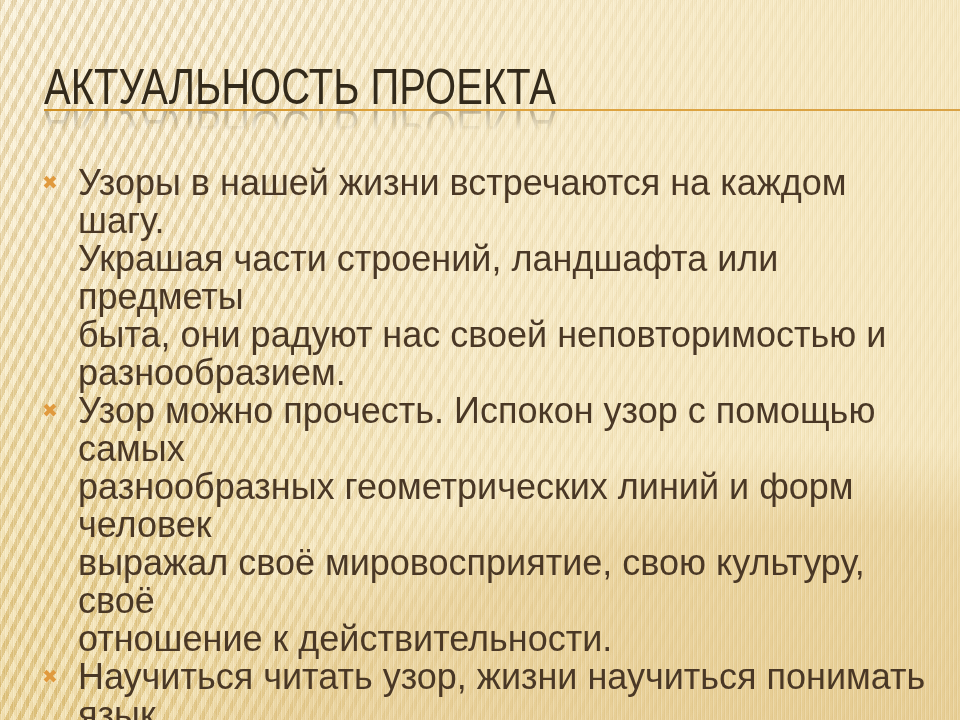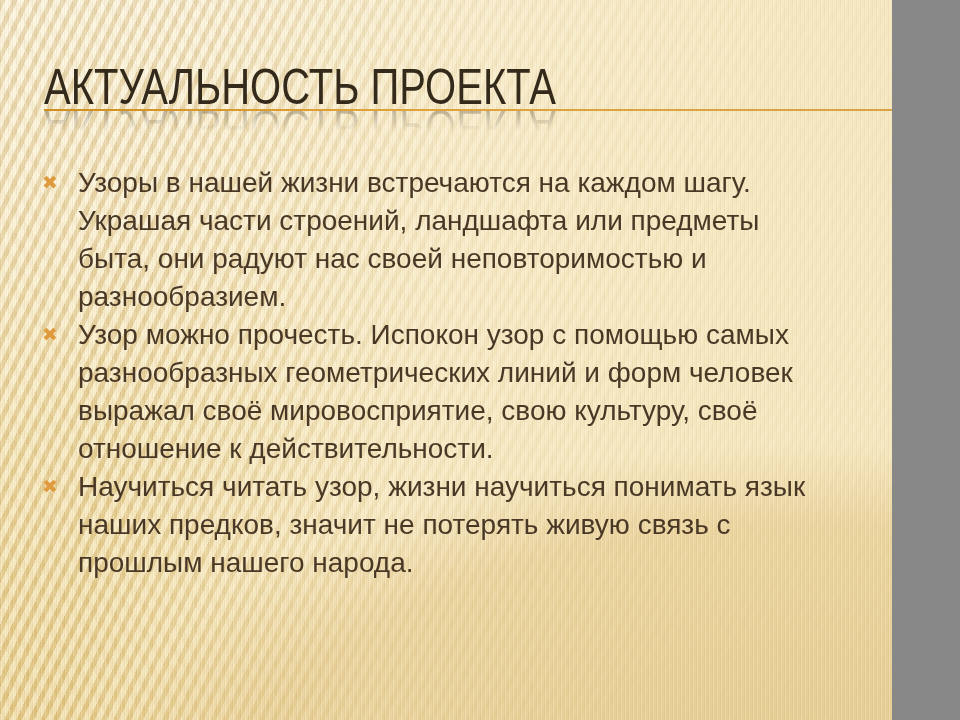--- a/index.html
+++ b/index.html
@@ -1,20 +1,20 @@
 <!DOCTYPE html>
 <html><head>
 <meta charset="utf-8">
 <style>
   html, body { margin: 0; padding: 0; }
   body { background: #888; }
 
   .slide {
     position: relative;
-    width: 892px;
+    width: 960px;
     height: 720px;
     overflow: hidden;
     font-family: "Liberation Sans", sans-serif;
     background-color: #F6E8C3;
     background-image:
       
       repeating-linear-gradient(90deg,
         rgba(163,120,44,0.07) 0px, rgba(163,120,44,0.07) 1px,
         rgba(255,252,242,0.20) 1px, rgba(255,252,242,0.20) 2px,
         rgba(163,120,44,0.02) 2px, rgba(163,120,44,0.02) 3px,
@@ -84,21 +84,21 @@
   .bullet-marker {
     flex: 0 0 36px;
     font-size: 19px;
     line-height: 38px;
     color: #E09A3E;
     text-shadow: 0 1px 0 rgba(255,245,220,0.5);
   }
 
   .bullet-text {
     flex: 1 1 auto;
-    font-size: 28px;
+    font-size: 36px;
     line-height: 38px;
     color: #4A3826;
     white-space: pre-line;
   }
 </style>
 </head>
 <body>
 
 <div class="slide">
 

